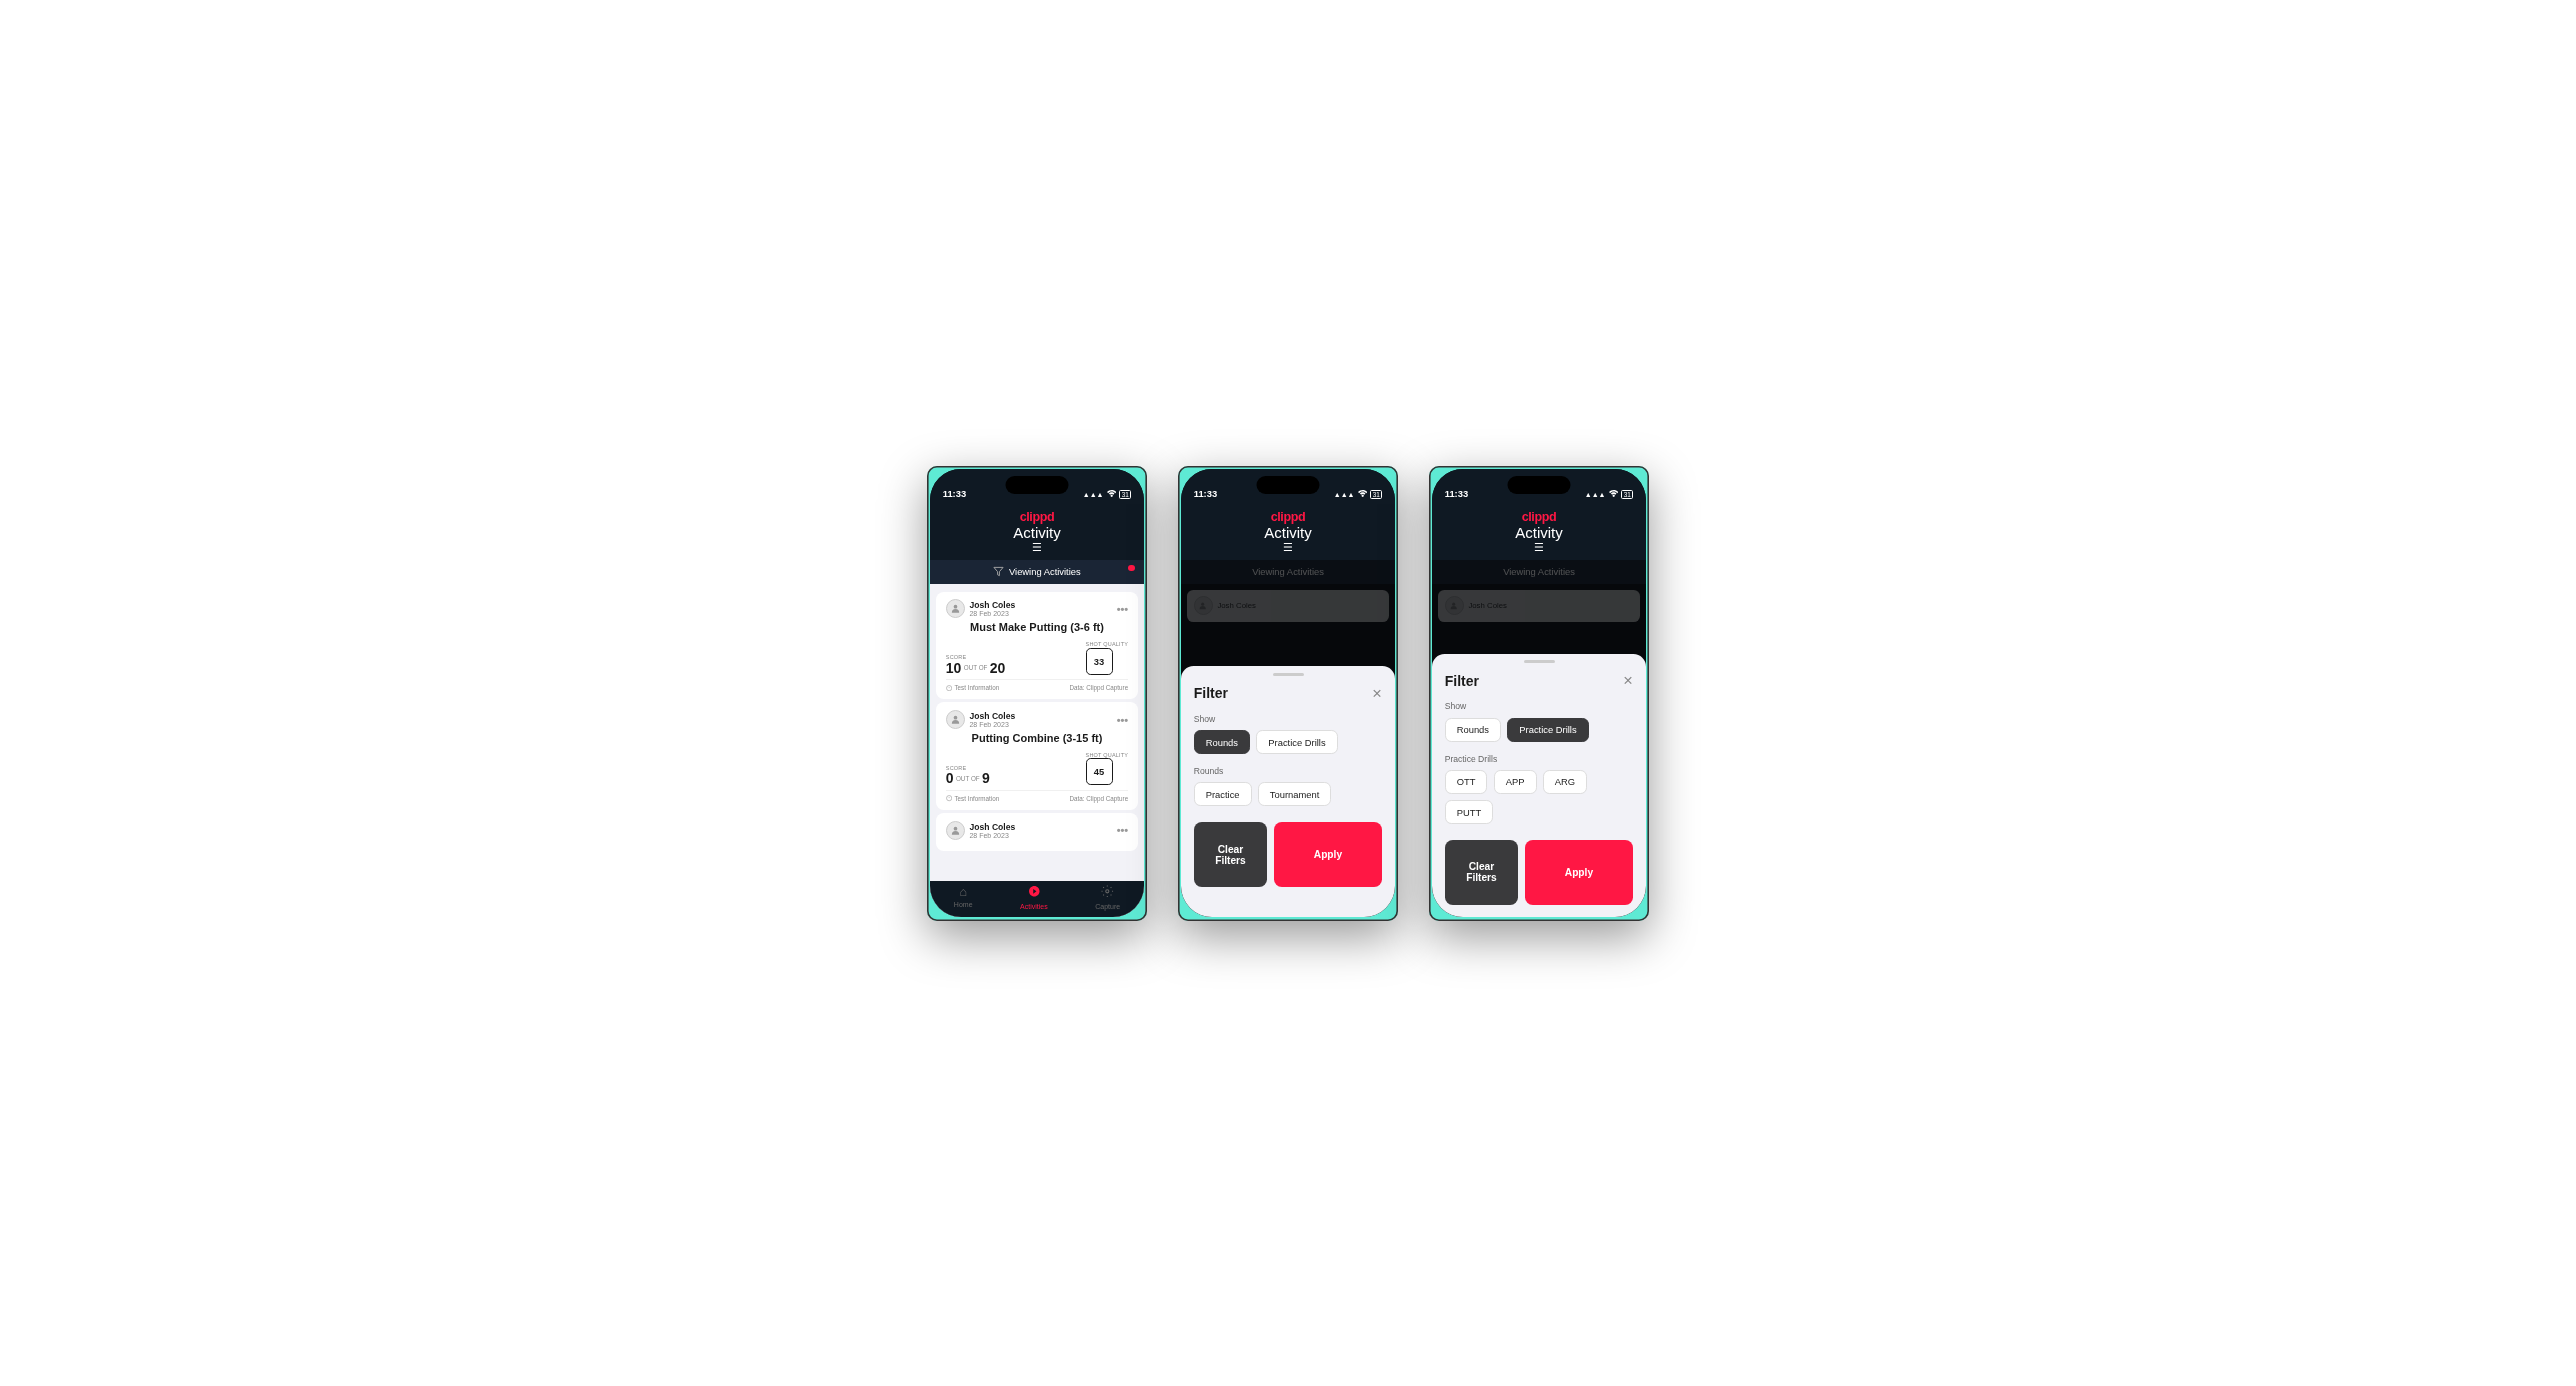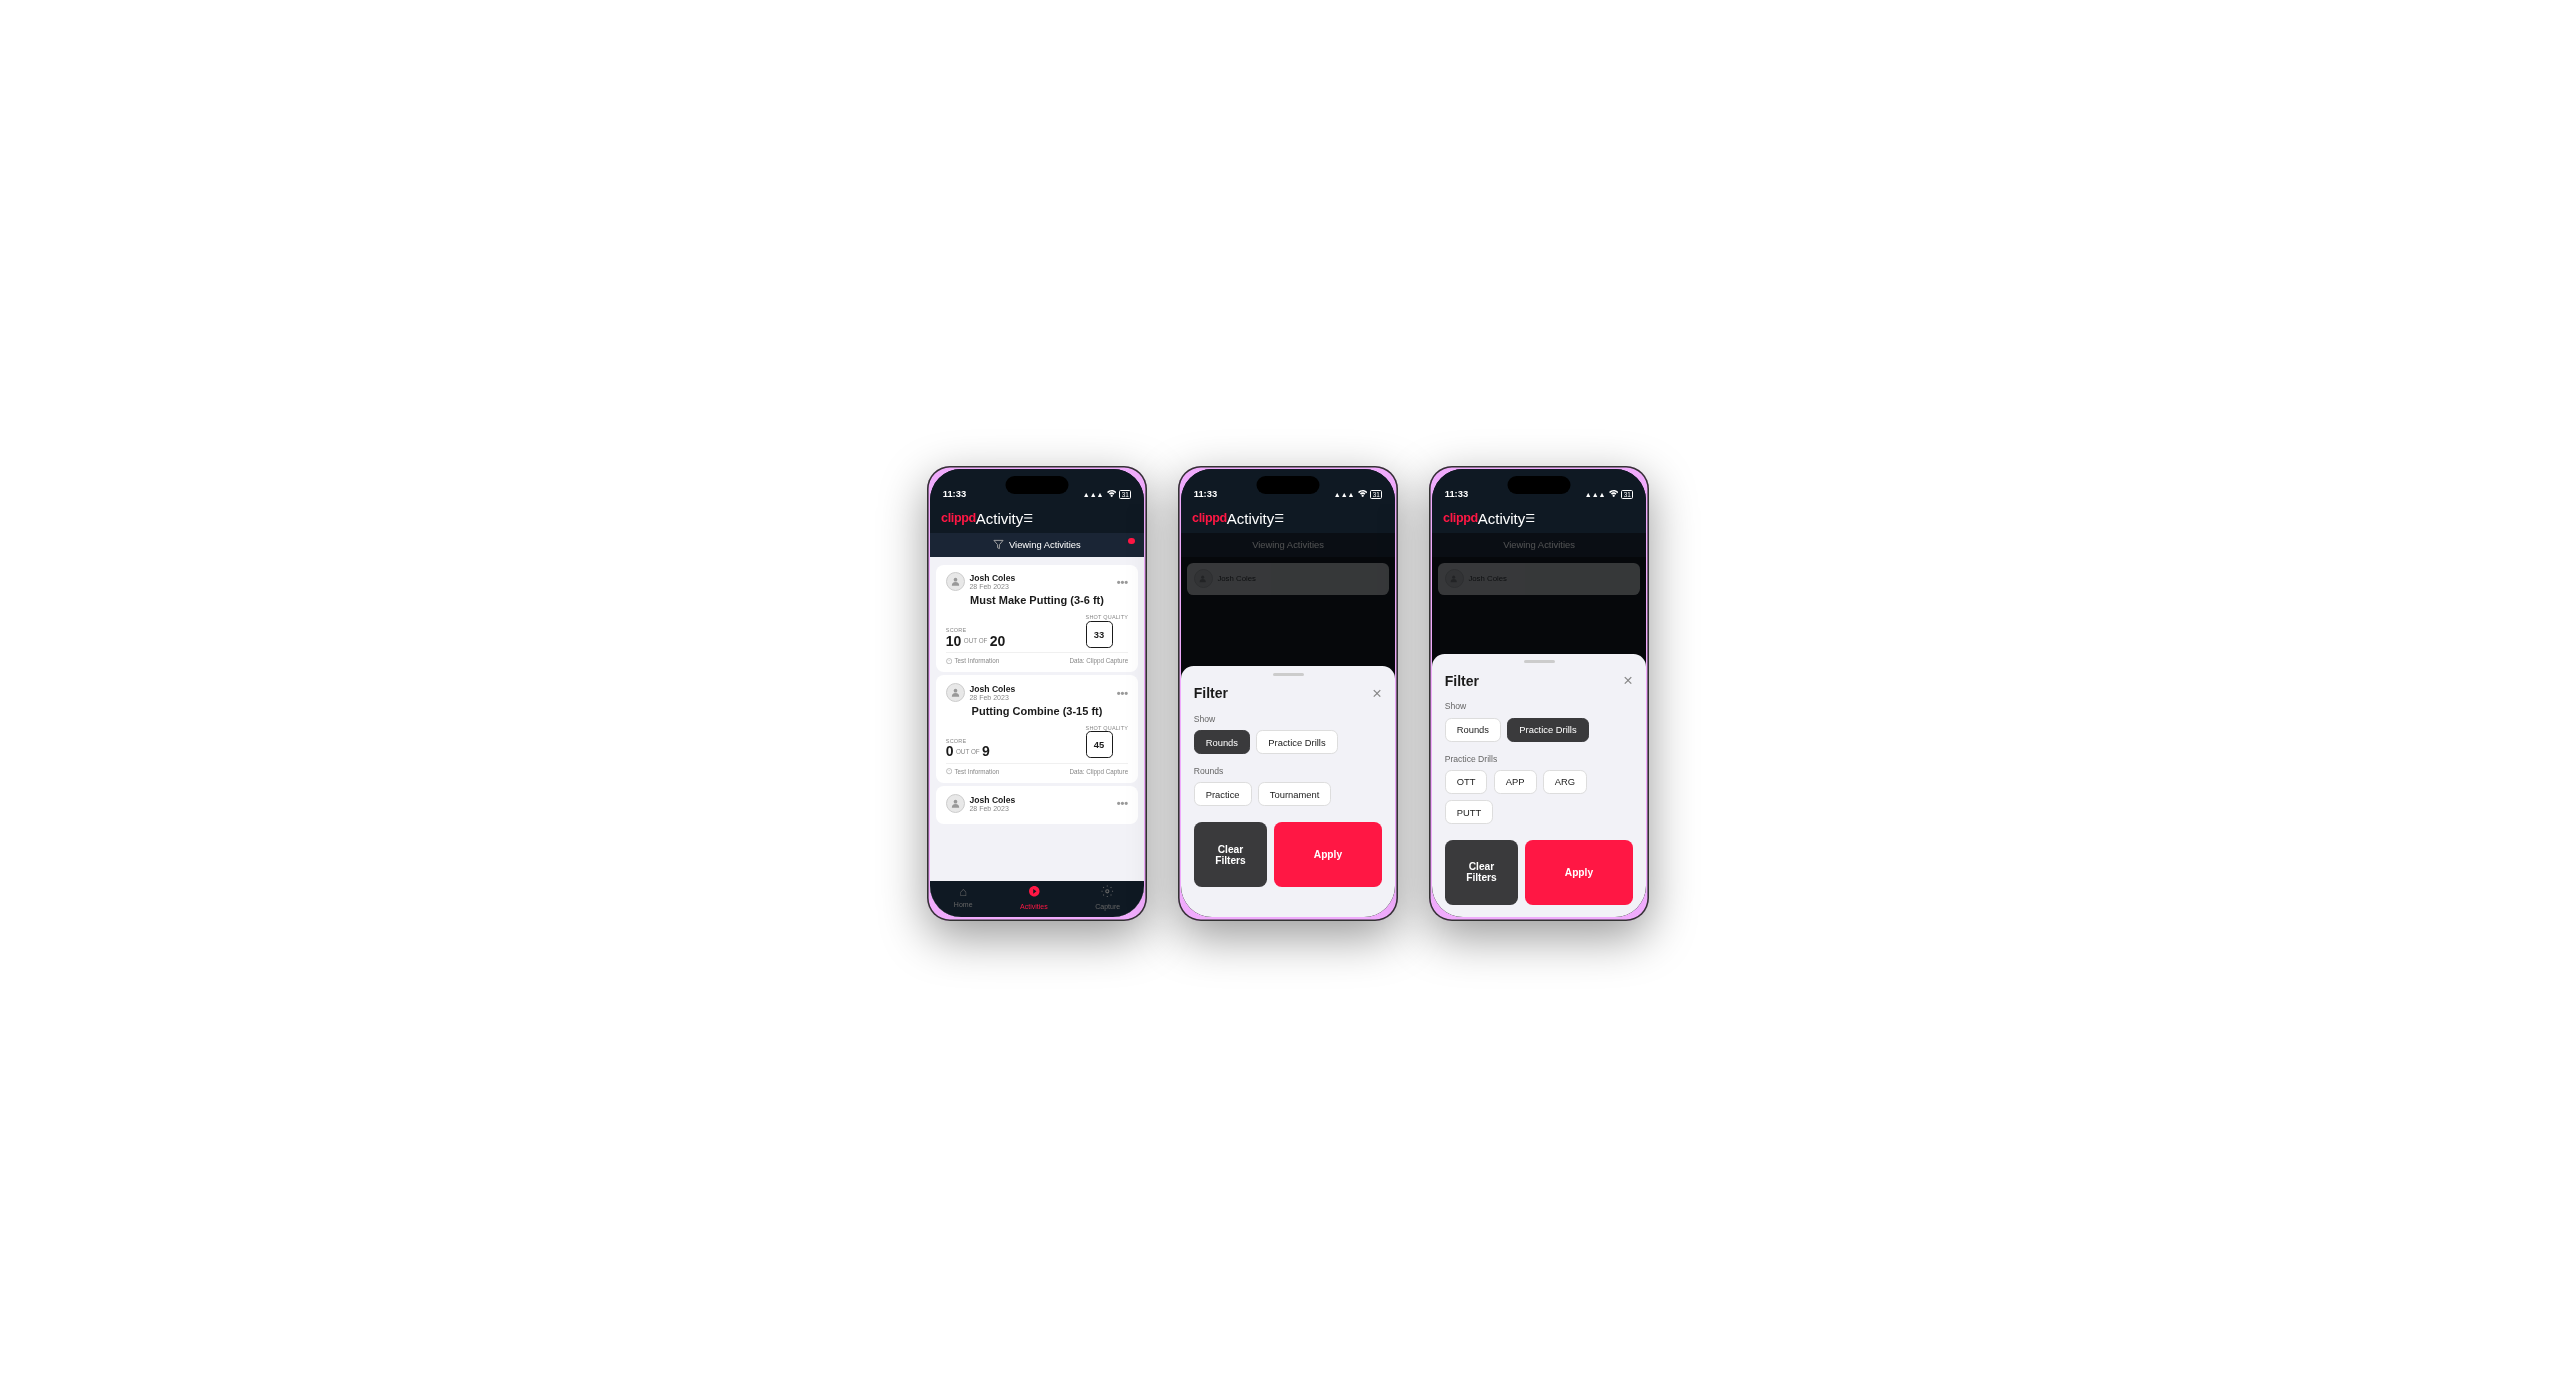--- a/index.html
+++ b/index.html
@@ -14,22 +14,22 @@
     }
     .phones-container {
       display: flex;
       gap: 31px;
       align-items: center;
     }
     
     .phone {
       width: 220px;
       height: 455px;
-      background: #f0abfc;
-      border-radius: 23px;
+      background: #5eead4;
+      border-radius: 10px;
       position: relative;
       box-shadow: 0 15.7px 47px rgba(0,0,0,0.4), inset 0 0 0 1.6px #333;
       overflow: hidden;
     }
     .phone-inner {
       position: absolute;
       top: 3.1px; left: 3.1px; right: 3.1px; bottom: 3.1px;
       background: #0d1117;
       border-radius: 31px;
       overflow: hidden;
@@ -72,23 +72,24 @@
     }
     .status-icons span {
       color: #fff;
       font-size: 7px;
     }
     
     .app-header {
       background: #0f1923;
       display: flex;
       align-items: center;
-      justify-content: flex-start;
+      justify-content: space-between;
       padding: 6.3px 11px;
       flex-shrink: 0;
+      flex-direction: column;
     }
     .logo-text {
       color: #ff1744;
       font-size: 12.6px;
       font-weight: 800;
       letter-spacing: -0.4px;
     }
     .header-title {
       color: #fff;
       font-size: 15px;

